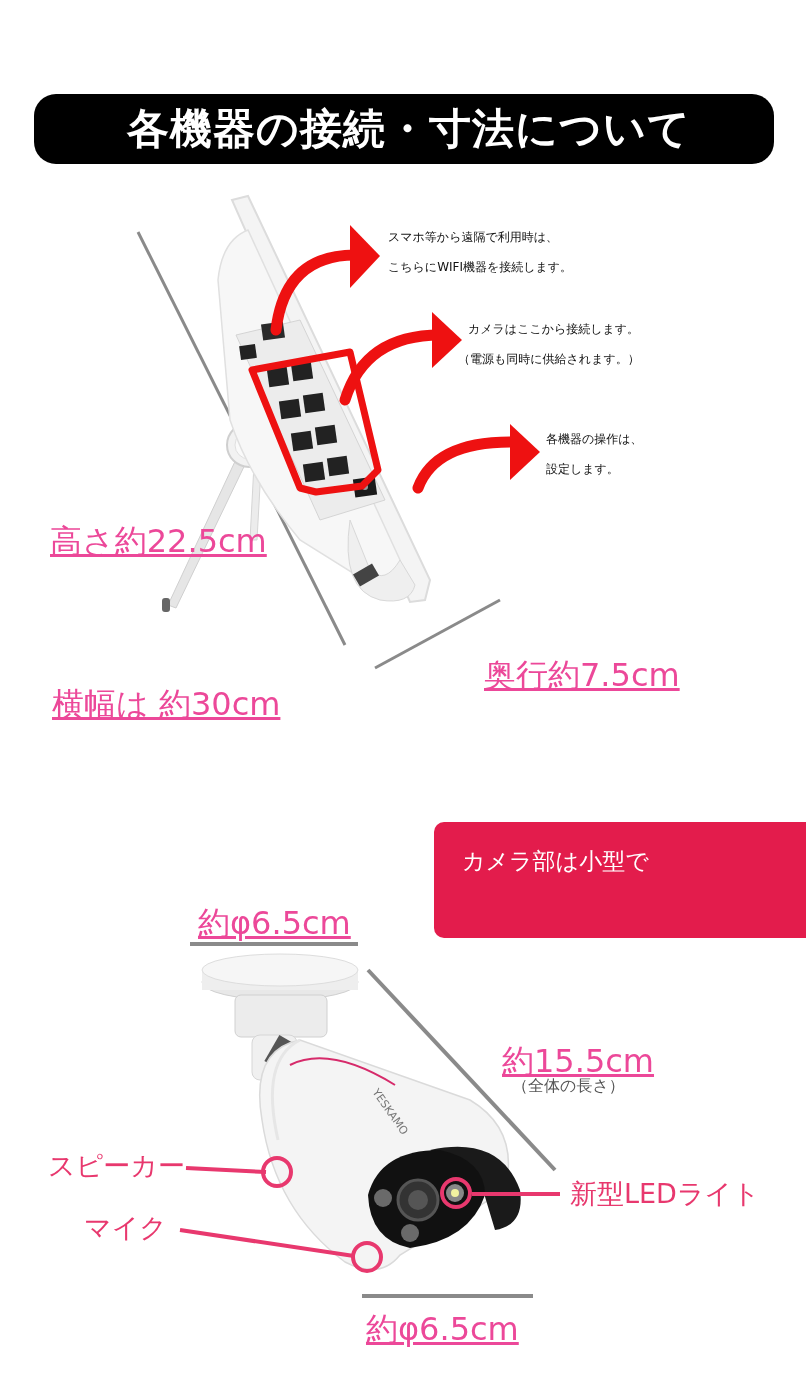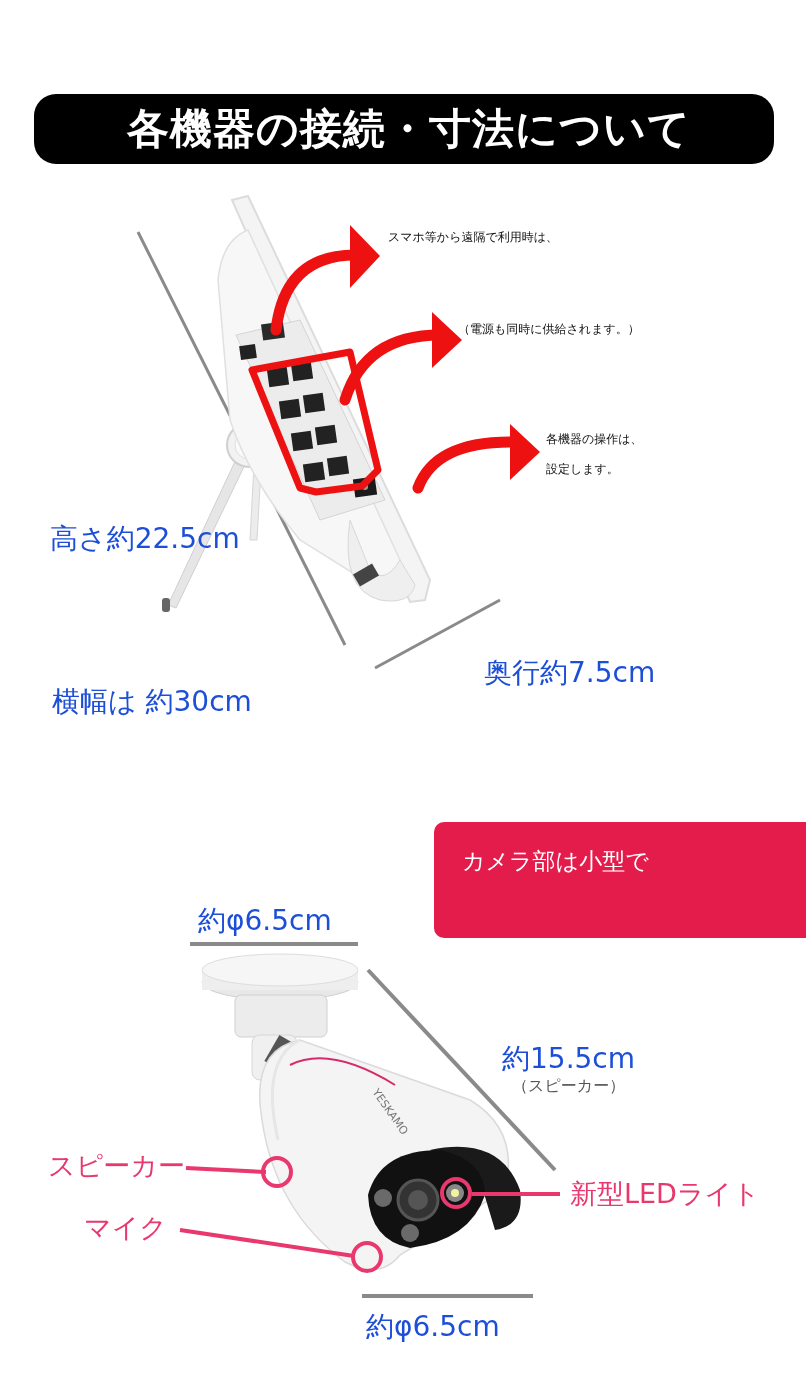--- a/index.html
+++ b/index.html
@@ -9,21 +9,21 @@
 
   .title-banner {
     left: 34px; top: 94px; width: 740px; height: 70px;
     background: #000000; border-radius: 22px;
     display: flex; align-items: center; justify-content: center;
   }
   .title-text { color: #fff; font-size: 42px; font-weight: bold; letter-spacing: 1px; padding-left: 10px; }
 
   .callout { color: #111; font-size: 12px; line-height: 30px; font-weight: normal; white-space: nowrap; }
 
-  .dim { color: #1d4ed8; font-size: 28px; white-space: nowrap; }
+  .dim { color: #ec4899; font-size: 32px; white-space: nowrap; text-decoration: underline; }
   .dim-small { color: #555; font-size: 16px; white-space: nowrap; }
 
   .pink-box {
     left: 434px; top: 822px; width: 427px; height: 116px;
     background: #e31c4c; border-radius: 10px; color: #fff;
     font-size: 23px; line-height: 35px; padding: 22px 0 0 28px;
   }
   .pink-label { color: #e8386e; font-size: 27px; white-space: nowrap; }
 
   svg.full { position: absolute; left: 0; top: 0; width: 806px; height: 1400px; }
@@ -132,37 +132,39 @@
     <circle cx="277" cy="1172" r="14"></circle>
     <line x1="180" y1="1230" x2="354" y2="1256"></line>
     <circle cx="367" cy="1257" r="14"></circle>
     <line x1="472" y1="1194" x2="560" y2="1194"></line>
     <circle cx="456" cy="1193" r="14"></circle>
   </g>
 </svg>
 
 <div class="abs callout" style="left:388px; top:222px;">
   <div>スマホ等から遠隔で利用時は、</div>
+  <div>こちらにWIFI機器を接続します。</div>
 </div>
 <div class="abs callout" style="left:468px; top:314px;">
+  <div>カメラはここから接続します。</div>
   <div style="margin-left:-10px;">（電源も同時に供給されます。）</div>
 </div>
 <div class="abs callout" style="left:546px; top:424px;">
   <div>各機器の操作は、</div>
   <div>設定します。</div>
 </div>
 
 <div class="abs dim" style="left:50px; top:520px;">高さ約22.5cm</div>
 <div class="abs dim" style="left:484px; top:636px;margin-top:18px;">奥行約7.5cm</div>
 <div class="abs dim" style="left:52px; top:683px;">横幅は 約30cm</div>
 
 <div class="abs pink-box">
   <div>カメラ部は小型で</div>
 </div>
 
 <div class="abs dim" style="left:198px; top:902px;">約φ6.5cm</div>
 <div class="abs dim" style="left:502px; top:1040px;">約15.5cm</div>
-<div class="abs dim-small" style="left:512px; top:1076px;">（スピーカー）</div>
+<div class="abs dim-small" style="left:512px; top:1076px;">（全体の長さ）</div>
 <div class="abs dim" style="left:366px; top:1308px;">約φ6.5cm</div>
 
 <div class="abs pink-label" style="left:48px; top:1148px;">スピーカー</div>
 <div class="abs pink-label" style="left:84px; top:1210px;">マイク</div>
 <div class="abs pink-label" style="left:570px; top:1176px;">新型LEDライト</div>
 
 </body></html>

